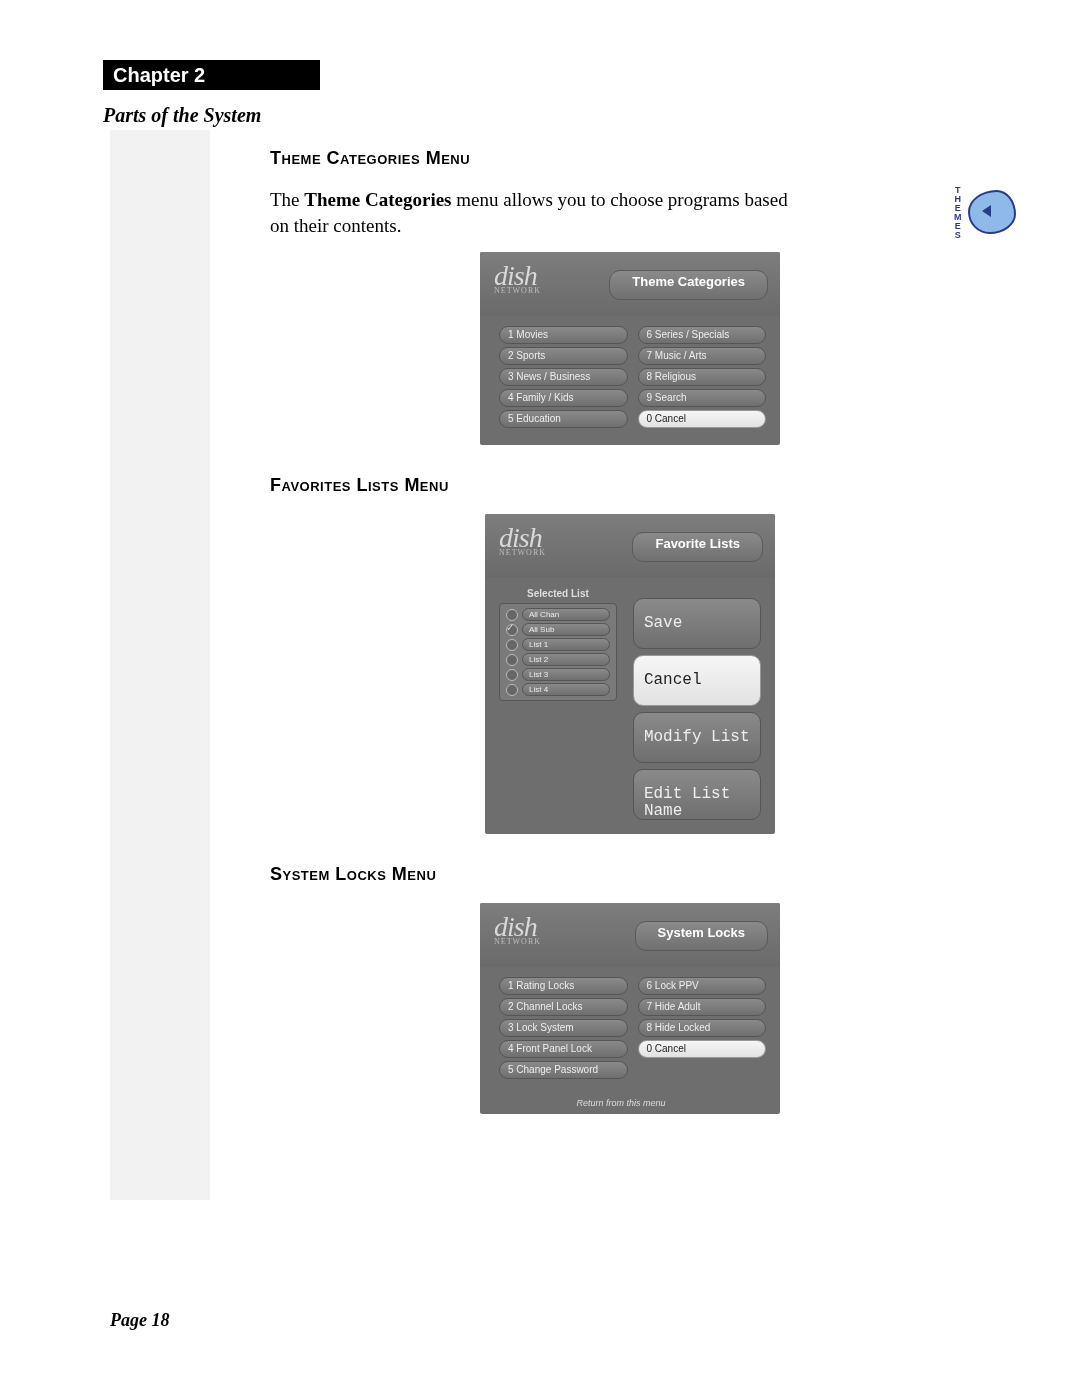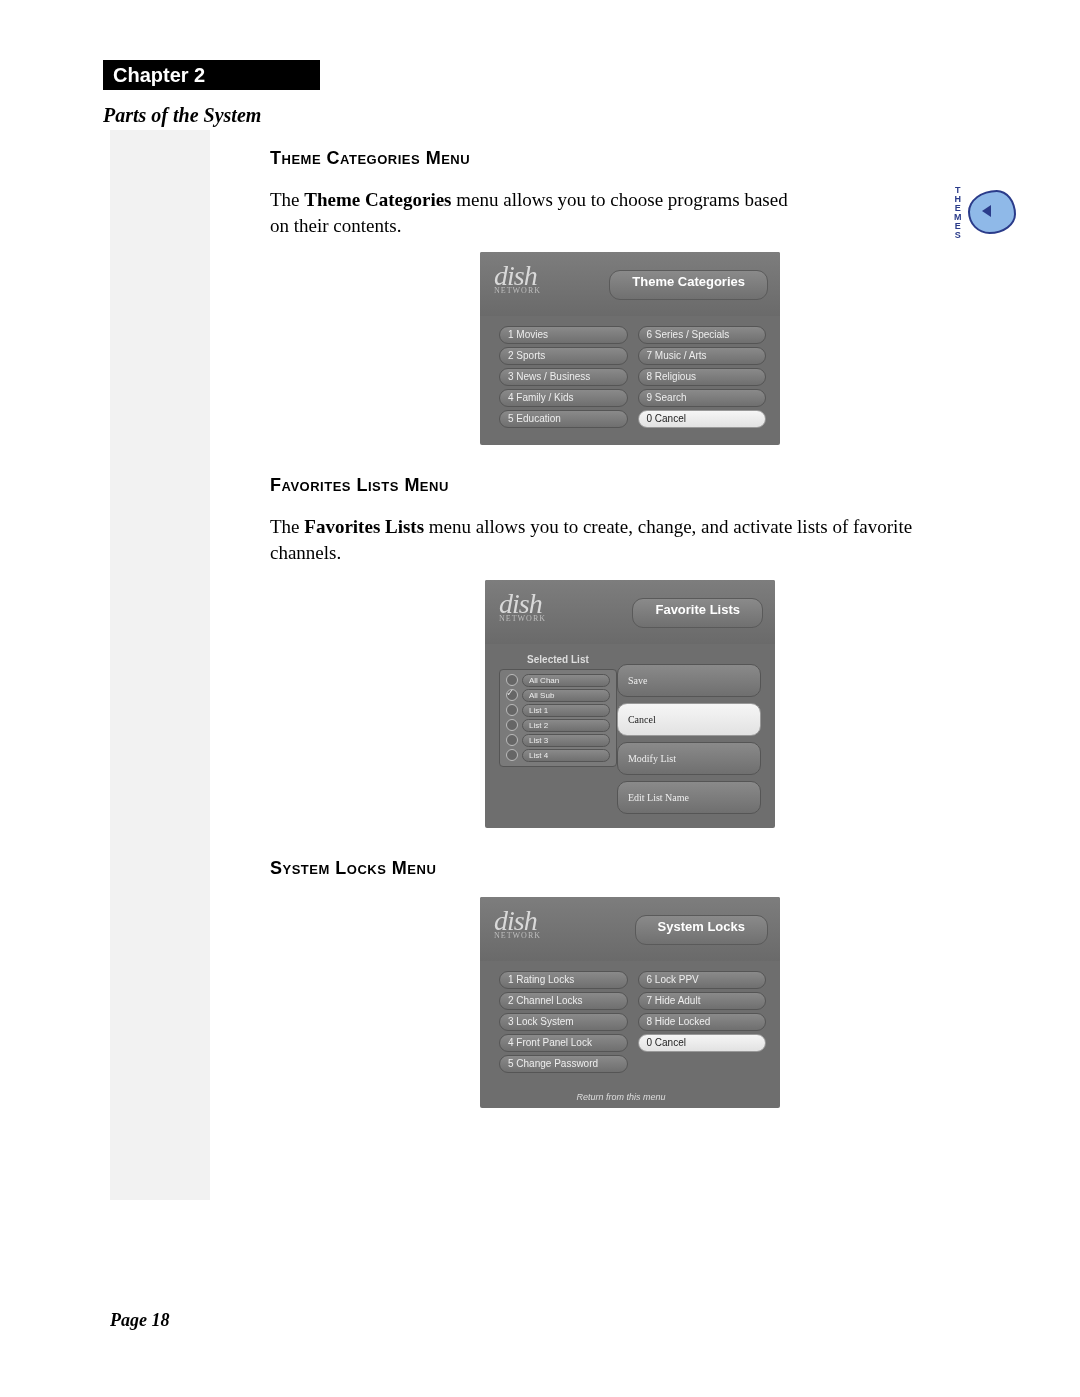--- a/index.html
+++ b/index.html
@@ -14,30 +14,30 @@
   .para-narrow{max-width:520px}
   .screenshot{display:block;margin:10px auto 30px auto;background:#6e6e6e;border-radius:2px;position:relative;overflow:hidden}
   .ss-header{position:relative;height:64px;background:linear-gradient(#7d7d7d,#6a6a6a)}
   .ss-logo{position:absolute;left:14px;top:8px;color:#d9d9d9;font-family:Georgia,serif;font-style:italic;font-size:28px;letter-spacing:-1px}
   .ss-logo sub{font-size:8px;font-style:normal;letter-spacing:1px;display:block;margin-top:-6px;text-align:center;color:#bdbdbd}
   .ss-title{position:absolute;right:12px;top:18px;height:22px;background:linear-gradient(#8a8a8a,#707070);color:#fff;font-family:Arial,sans-serif;font-size:13px;font-weight:bold;border-radius:11px;padding:3px 22px;border:1px solid #5a5a5a}
   .ss-body{padding:10px 14px 14px 19px}
   .menu-row{display:flex;gap:10px;margin-bottom:3px}
   .chip{flex:1;background:linear-gradient(#8a8a8a,#6f6f6f);border:1px solid #555;border-radius:10px;height:16px;line-height:16px;color:#eee;font-family:Arial,sans-serif;font-size:10px;padding:0 8px;white-space:nowrap;overflow:hidden}
   .chip.white{background:linear-gradient(#f6f6f6,#e2e2e2);color:#222;border-color:#999}
-  .fav-body{display:flex;padding:10px 14px 14px 14px}
+  .fav-body{display:flex;gap:16px;padding:10px 14px 14px 14px}
   .fav-left{flex:0 0 45%}
   .fav-left-title{text-align:center;font-family:Arial,sans-serif;font-size:10px;color:#ddd;font-weight:bold;margin-bottom:4px}
   .fav-left-box{background:#7a7a7a;border:1px solid #555;border-radius:4px;padding:4px 6px 2px 6px}
-  .fav-item{display:flex;align-items:flex-start;gap:4px;margin-bottom:2px}
+  .fav-item{display:flex;align-items:center;gap:4px;margin-bottom:2px}
   .radio{width:10px;height:10px;border:1px solid #bbb;border-radius:50%;background:#666;flex-shrink:0;position:relative}
   .radio.checked::after{content:"✓";position:absolute;left:-1px;top:-3px;font-size:10px;color:#ddd}
   .fav-lbl{flex:1;background:linear-gradient(#8a8a8a,#6f6f6f);border:1px solid #555;border-radius:8px;height:11px;line-height:11px;font-size:8px;color:#eee;font-family:Arial,sans-serif;padding:0 6px}
   .fav-right{flex:1;display:flex;flex-direction:column;gap:6px;padding-top:10px}
-  .fav-btn{background:linear-gradient(#8a8a8a,#6f6f6f);border:1px solid #555;border-radius:10px;height:17px;line-height:17px;font-size:10px;color:#eee;font-family:Liberation Serif, serif;padding:7px 10px}
+  .fav-btn{background:linear-gradient(#8a8a8a,#6f6f6f);border:1px solid #555;border-radius:10px;height:17px;line-height:17px;font-size:16px;color:#eee;font-family:Liberation Mono, monospace;padding:16px 10px}
   .fav-btn.white{background:linear-gradient(#f6f6f6,#e2e2e2);color:#222;border-color:#999}
   .sl-return{color:#ddd;font-family:Arial,sans-serif;font-size:9px;text-align:center;font-style:italic;padding:2px 18px 6px 0}
   .themes-icon{position:absolute;right:60px;top:190px;width:56px;text-align:center}
   .themes-blob{width:44px;height:40px;background:#8fb9e8;border:2px solid #2a3b8a;border-radius:60% 40% 55% 45% / 50% 55% 45% 50%;position:relative;margin:0 auto}
   .themes-blob::after{content:"";position:absolute;left:12px;top:13px;width:0;height:0;border-top:6px solid transparent;border-bottom:6px solid transparent;border-right:9px solid #2a3b8a}
   .themes-label{position:absolute;left:-10px;top:-4px;font-family:Arial,sans-serif;font-weight:bold;font-size:9px;color:#2a3b8a;line-height:9px;letter-spacing:-.5px}
   .themes-label span{display:block}
   .page-num{position:absolute;left:110px;bottom:66px;font-style:italic;font-weight:bold;font-size:18px;font-family:"Times New Roman",serif}
   .ss1{width:300px}
   .ss2{width:290px}
@@ -93,23 +93,20 @@
             <div class="chip">9 Search</div>
           </div>
         <div class="menu-row">
             <div class="chip">5 Education</div>
             <div class="chip white">0 Cancel</div>
           </div>
       </div>
     </div>
 
     <div class="sub-head">Favorites Lists Menu</div>
-    <p class="para">
-      <span>The </span><span class="bold">Favorites Lists</span><span> menu allows you to create, change, and activate lists of favorite channels.</span>
-    </p>
     <div class="screenshot ss2">
       <div class="ss-header">
         <div class="ss-logo"><span>dish</span><sub>NETWORK</sub></div>
         <div class="ss-title">Favorite Lists</div>
       </div>
       <div class="fav-body">
         <div class="fav-left">
           <div class="fav-left-title">Selected List</div>
           <div class="fav-left-box">
             <div class="fav-item">

